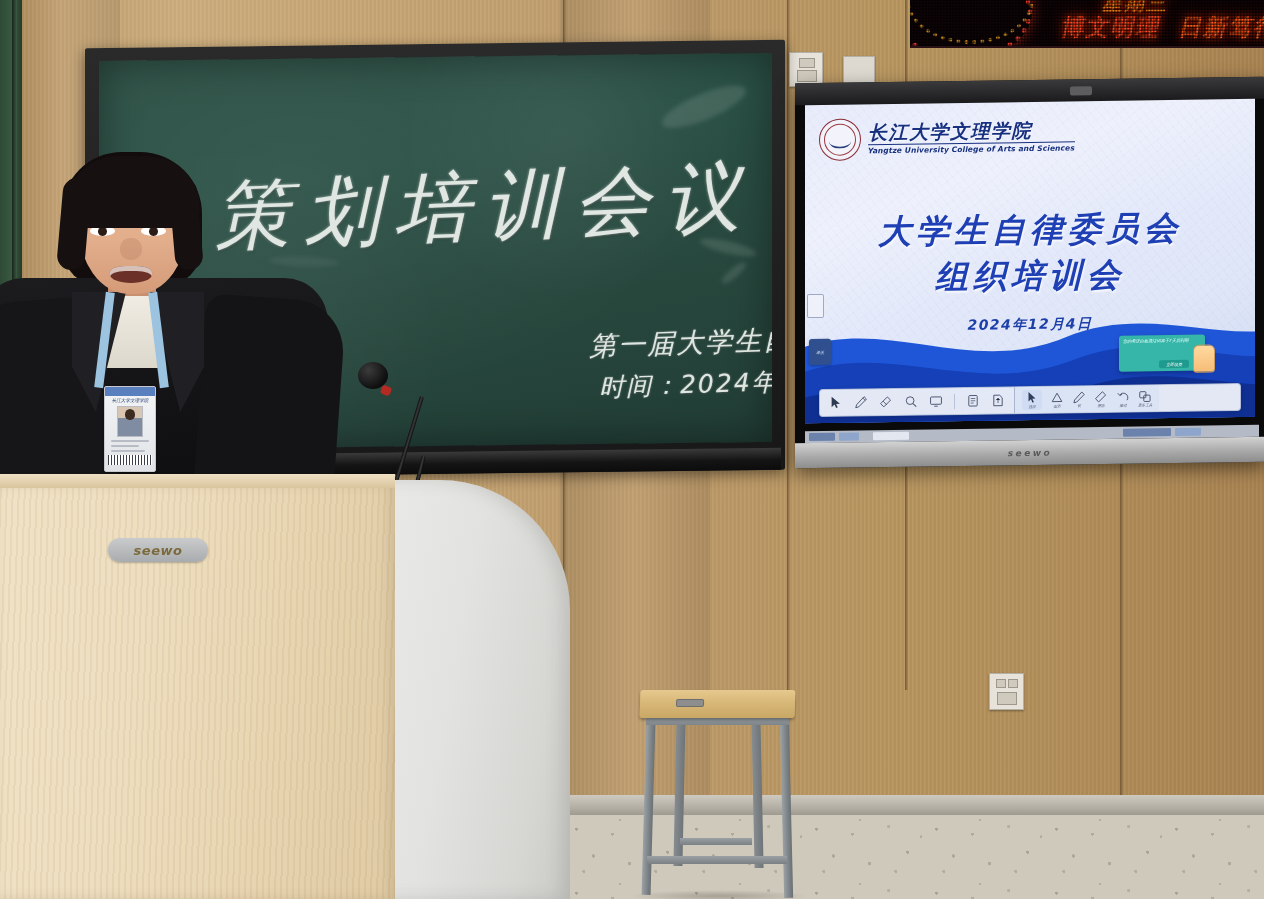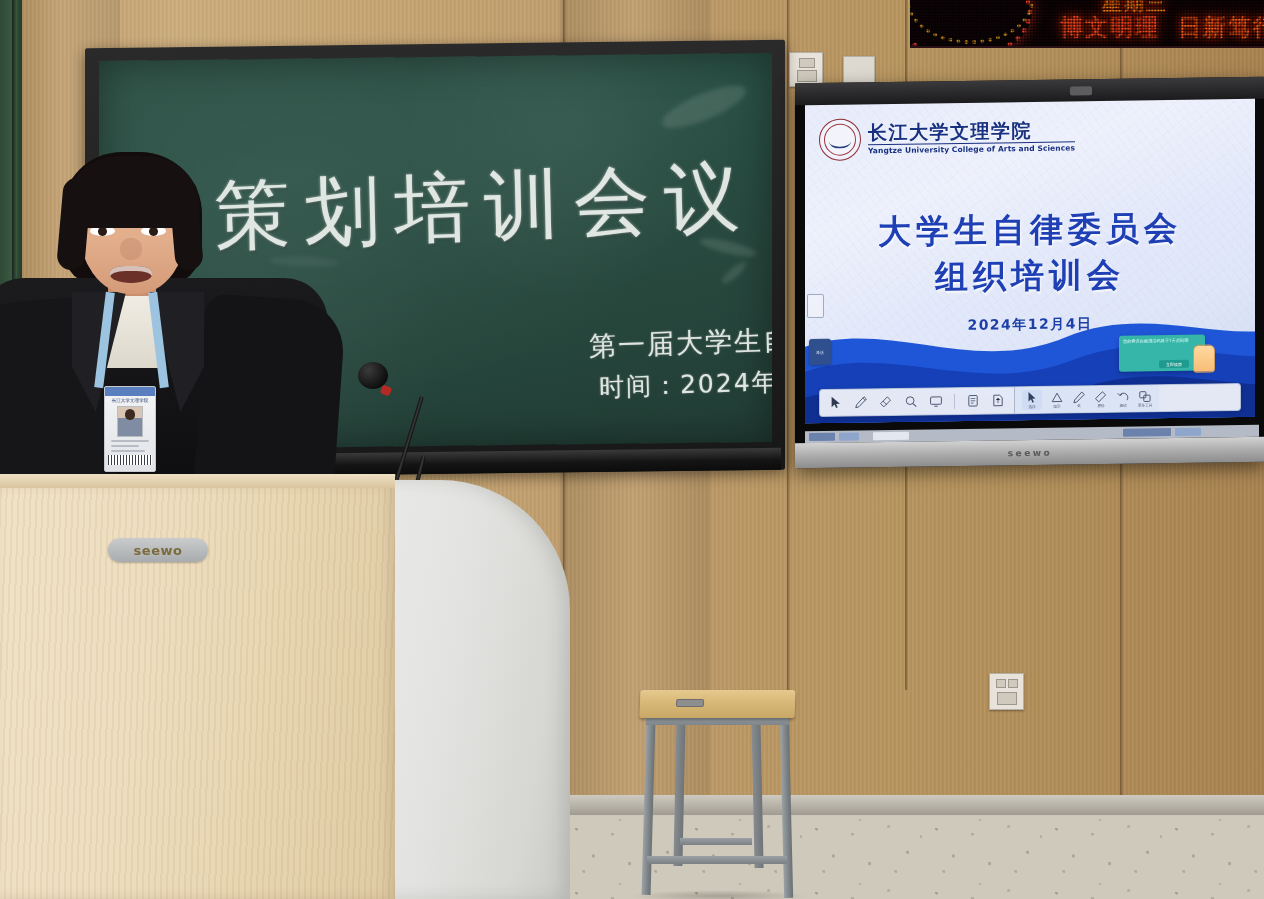--- a/index.html
+++ b/index.html
@@ -3,20 +3,21 @@
 <meta charset="utf-8">
 <style>
   html,body{margin:0;padding:0;background:#000;}
   body{font-family:"Liberation Sans",sans-serif;}
 
   #scene{
     position:relative;
     width:1264px;height:899px;
     overflow:hidden;
     background:#a3a3a3;
+    font-style:italic;
   }
 
   
   .wall{
     position:absolute;left:0;top:0;width:1264px;height:899px;
     background:
       repeating-linear-gradient(90deg,
         rgba(255,255,255,.045) 0px, rgba(255,255,255,.045) 1px,
         rgba(0,0,0,.03) 2px, rgba(0,0,0,.03) 4px),
       linear-gradient(90deg,#b8935f 0%,#c5a373 6%,#cdae7e 14%,#c9a876 26%,

